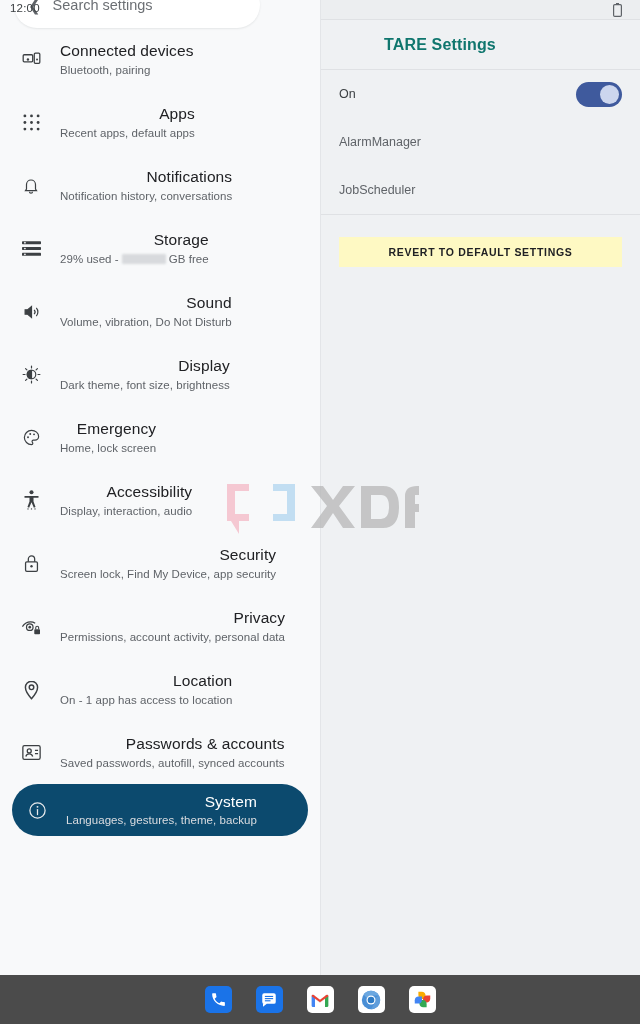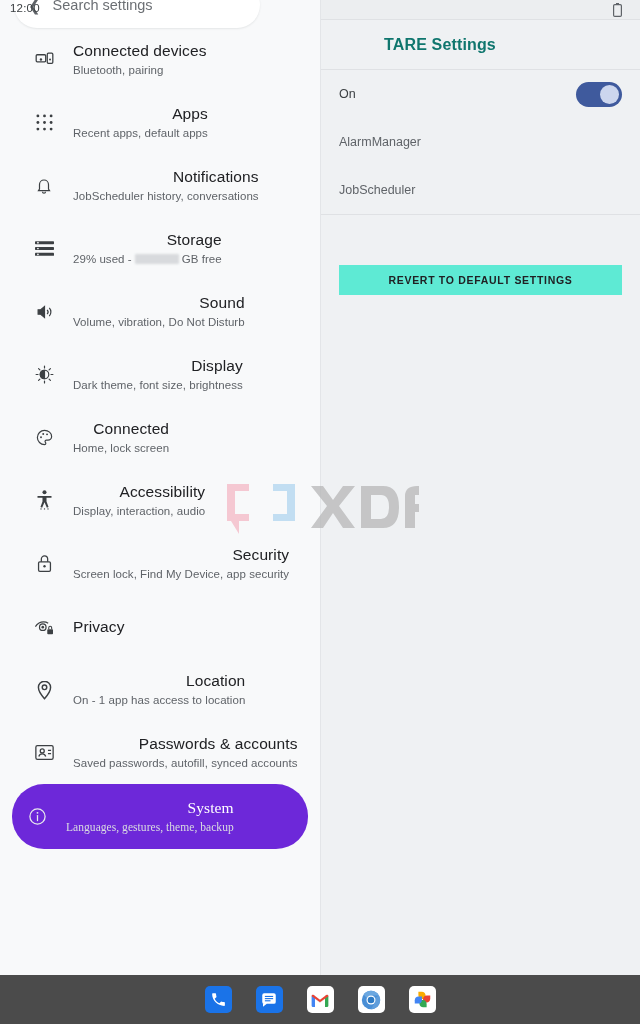--- a/index.html
+++ b/index.html
@@ -51,21 +51,20 @@
   
   #settings-list {
     position:absolute; top:28px; left:0; width:320px;
     padding-bottom:10px;
   }
   .srow {
     position:relative;
     display:flex; align-items:center;
     height:63px;
     padding-left:16px;
-    margin-left:13px;
   }
   .srow .sicon {
     width:30px; min-width:30px; height:30px;
     display:flex; align-items:center; justify-content:center;
     color:#3c4043;
     margin-right:14px;
   }
   .srow .sicon svg { display:block; }
   .stext-wrap { display:flex; flex-direction:column; justify-content:center; }
   .stitle {
@@ -79,27 +78,26 @@
   }
   .redacted {
     display:inline-block; width:44px; height:10px;
     background:#d8dadd; margin:0 3px;
     filter: blur(1.2px);
     border-radius:1px;
   }
 
   
   .srow.selected {
-    background:#6d28d9;
+    background:#0c4a6e;
     border-radius:32px;
     margin:0 12px;
     padding-left:10px;
     width:296px;
-    height:65px;
-    font-family:Liberation Serif, serif;
+    height:52px;
   }
   .srow.selected .sicon { color:#e8eaed; }
   .srow.selected .stitle { color:#ffffff; }
   .srow.selected .ssub { color:#dadce0; }
 
   
   #right-pane {
     width:320px; height:1024px;
     background:#eff1f3;
     position:relative;
@@ -148,28 +146,27 @@
     position:absolute; right:3px; top:3px;
     width:19px; height:19px; border-radius:50%;
     background:#ccd6ee;
   }
 
   #revert-wrap {
     padding:22px 18px 0 18px;
   }
   #revert-btn {
     width:100%; height:30px;
-    background:#5eead4;
+    background:#fef9c3;
     border:none;
     display:flex; align-items:center; justify-content:center;
     font-family:"Liberation Sans", sans-serif;
     font-size:10.5px; font-weight:bold; color:#202124;
     letter-spacing:.7px;
     cursor:pointer;
-    margin-top:28px;
   }
 
   
   #watermark {
     position:absolute;
     left:219px; top:478px;
     width:200px; height:60px;
     z-index:25;
     pointer-events:none;
     opacity:.72;
@@ -244,21 +241,21 @@
         </div>
         <div class="srow">
           <div class="sicon">
             <svg width="18" height="18" viewBox="0 0 24 24" fill="none" stroke="currentColor" stroke-width="1.6">
               <path d="M6 16V10a6 6 0 0 1 12 0v6l1.4 2.2H4.6z"></path>
               <path d="M10 19.5a2 2 0 0 0 4 0"></path>
             </svg>
           </div>
           <div class="stext-wrap">
             <div class="stitle">Notifications</div>
-            <div class="ssub">JobScheduler history, conversations</div>
+            <div class="ssub">Notification history, conversations</div>
           </div>
         </div>
         <div class="srow">
           <div class="sicon">
             <svg width="19" height="17" viewBox="0 0 22 18" fill="currentColor">
               <rect x="0" y="0.5" width="22" height="3.6" rx=".8"></rect>
               <rect x="0" y="7.2" width="22" height="3.6" rx=".8"></rect>
               <rect x="0" y="13.9" width="22" height="3.6" rx=".8"></rect>
               <circle cx="3.4" cy="2.3" r="1" fill="#f8f9fa"></circle>
               <circle cx="3.4" cy="9" r="1" fill="#f8f9fa"></circle>
@@ -305,21 +302,21 @@
         <div class="srow">
           <div class="sicon">
             <svg width="19" height="19" viewBox="0 0 24 24" fill="none" stroke="currentColor" stroke-width="1.5">
               <path d="M12 3a9 9 0 0 0 0 18c1 0 1.7-.8 1.7-1.7 0-.5-.2-.9-.5-1.2-.3-.3-.5-.7-.5-1.2 0-.9.8-1.7 1.7-1.7h2c2.5 0 4.6-2 4.6-4.6C21 6.3 17 3 12 3z"></path>
               <circle cx="7.6" cy="11.6" r="1.2" fill="currentColor" stroke="none"></circle>
               <circle cx="10.4" cy="7.6" r="1.2" fill="currentColor" stroke="none"></circle>
               <circle cx="15.2" cy="8" r="1.2" fill="currentColor" stroke="none"></circle>
             </svg>
           </div>
           <div class="stext-wrap">
-            <div class="stitle">Connected</div>
+            <div class="stitle">Emergency</div>
             <div class="ssub">Home, lock screen</div>
           </div>
         </div>
         <div class="srow">
           <div class="sicon">
             <svg width="17" height="21" viewBox="0 0 18 24" fill="currentColor">
               <circle cx="9" cy="2.6" r="2.3"></circle>
               <path d="M1 6.8h16v2H11.3v4.4l2.3 6.2-1.9.8-2.7-6.3-2.7 6.3-1.9-.8 2.3-6.2V8.8H1z"></path>
               <circle cx="5" cy="21.6" r=".8"></circle>
               <circle cx="9" cy="21.6" r=".8"></circle>
@@ -349,20 +346,21 @@
             <svg width="20" height="18" viewBox="0 0 24 22" fill="none" stroke="currentColor" stroke-width="1.5">
               <path d="M1.5 10.5C4 6.8 7.6 4.8 11.5 4.8c2 0 3.9.5 5.6 1.5"></path>
               <circle cx="10.5" cy="11.2" r="4"></circle>
               <circle cx="10.5" cy="11.2" r="1.6" fill="currentColor" stroke="none"></circle>
               <rect x="16" y="13.6" width="7" height="6.4" rx="1" fill="currentColor" stroke="none"></rect>
               <path d="M17.8 13.6v-1.8a1.8 1.8 0 0 1 3.6 0v1.8" stroke-width="1.3"></path>
             </svg>
           </div>
           <div class="stext-wrap">
             <div class="stitle">Privacy</div>
+            <div class="ssub">Permissions, account activity, personal data</div>
           </div>
         </div>
         <div class="srow">
           <div class="sicon">
             <svg width="17" height="20" viewBox="0 0 18 22" fill="none" stroke="currentColor" stroke-width="1.6">
               <path d="M9 1.4c-3.7 0-6.7 3-6.7 6.7C2.3 13.3 9 20.6 9 20.6s6.7-7.3 6.7-12.5c0-3.7-3-6.7-6.7-6.7z"></path>
               <circle cx="9" cy="8.1" r="2.5"></circle>
             </svg>
           </div>
           <div class="stext-wrap">

